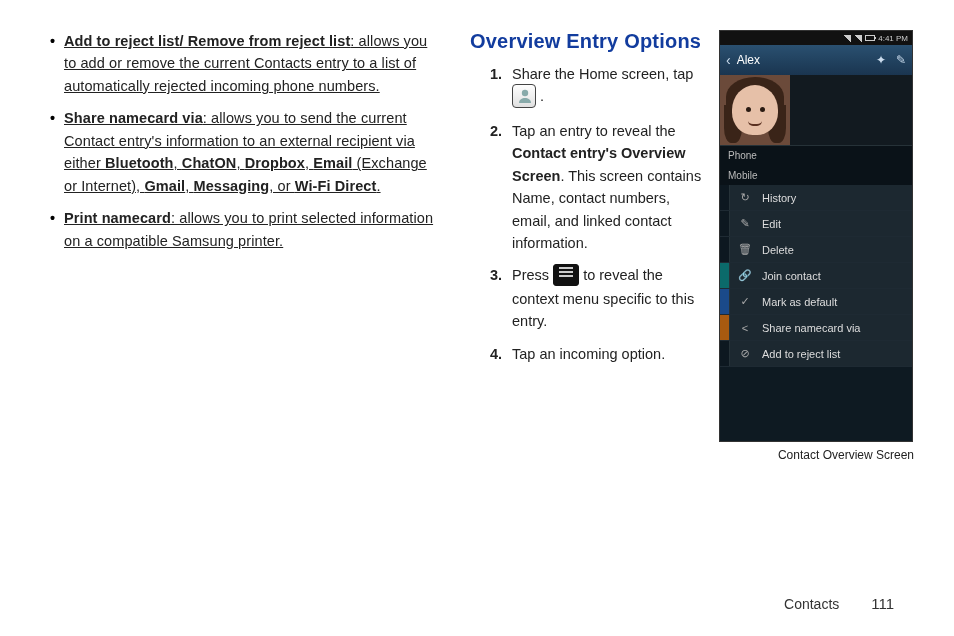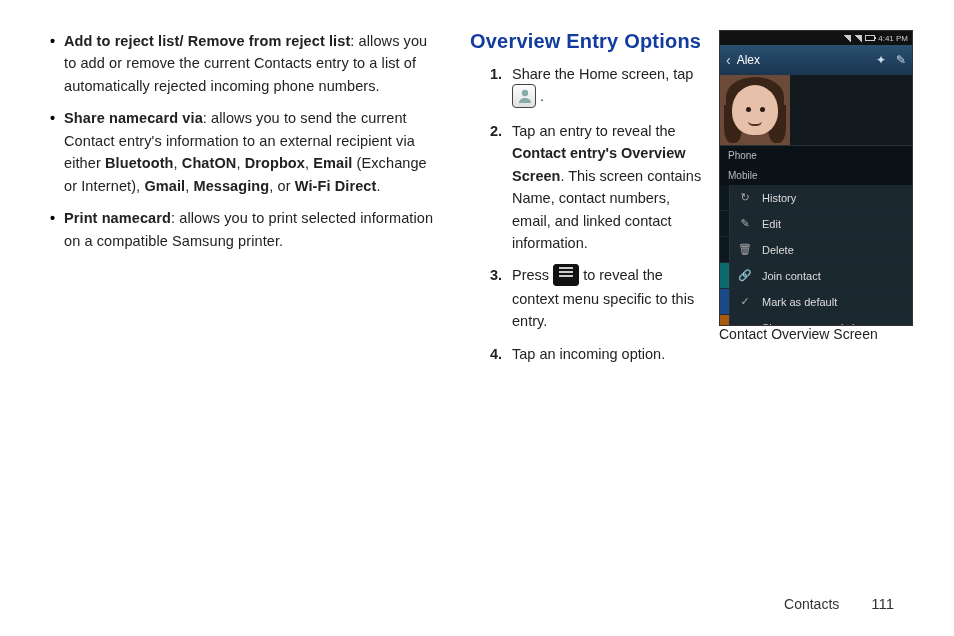--- a/index.html
+++ b/index.html
@@ -15,21 +15,21 @@
   .columns {
     display: flex;
     gap: 30px;
   }
   .left-col { width: 400px; }
   .right-col { flex: 1; display: flex; gap: 15px; }
   .right-text { flex: 1; }
   .right-image { width: 195px; }
 
   ul.bullets { list-style: none; padding-left: 10px; }
-  ul.bullets li { position: relative; padding-left: 14px; margin-bottom: 10px; font-size: 14.5px; line-height: 1.55; font-family: "Helvetica Neue", Arial, sans-serif; font-stretch: condensed; letter-spacing: 0.1px; }
+  ul.bullets li { position: relative; padding-left: 14px; margin-bottom: 10px; font-size: 14.5px; line-height: 1.55; font-family: "Helvetica Neue", Arial, sans-serif; font-stretch: condensed; letter-spacing: 0.1px; text-decoration: underline; }
   ul.bullets li::before {
     content: "•"; position: absolute; left: 0; top: 0; font-weight: bold; color: #000;
   }
   .b { font-weight: bold; }
 
   h2.section-title { color: #123c9e; font-size: 20px; font-weight: 900; margin-bottom: 10px; font-family: Arial, sans-serif; letter-spacing: 0.2px; }
 
   ol.steps { list-style: none; padding-left: 20px; }
   ol.steps li { position: relative; padding-left: 22px; margin-bottom: 10px; font-size: 14.5px; line-height: 1.55; }
   ol.steps li .num { position: absolute; left: 0; top: 0; font-weight: bold; }
@@ -41,21 +41,21 @@
   }
   .inline-icon.person svg { position: absolute; top: 3px; left: 5px; }
   .inline-icon.menu { background: #111; border-color: #111; width: 26px; height: 22px; border-radius: 3px; }
   .inline-icon.menu::before {
     content: ""; position: absolute; left: 5px; right: 5px; top: 6px; height: 2px; background: #ccc;
     box-shadow: 0 4px 0 #ccc, 0 -4px 0 #ccc;
   }
 
   
   .phone {
-    width: 194px; height: 296px; background: #0e1a22; border: 1px solid #333;
+    width: 194px; height: 412px; background: #0e1a22; border: 1px solid #333;
     position: relative; font-family: Arial, sans-serif; overflow: hidden;
   }
   .statusbar {
     height: 14px; background: #111; display: flex; justify-content: flex-end; align-items: center;
     padding: 0 4px; gap: 3px;
   }
   .statusbar span { color: #ccc; font-size: 8px; }
   .statusbar .sig { width: 8px; height: 7px; background: linear-gradient(to top right, transparent 50%, #ccc 50%); }
   .statusbar .batt { width: 10px; height: 6px; border: 1px solid #ccc; position: relative; }
   .statusbar .batt::after { content: ""; position: absolute; right: -2px; top: 1px; width: 1px; height: 2px; background: #ccc; }
@@ -89,21 +89,21 @@
     height: 26px; display: flex; align-items: center; gap: 10px; padding: 0 10px 0 18px;
     color: #ddd; font-size: 11px; border-bottom: 1px solid #1e2a33; background: #1c2830;
     position: relative;
   }
   .menu-item .mi-icon { width: 14px; text-align: center; color: #aaa; font-size: 11px; }
   .menu-item .stripe { position: absolute; left: 0; top: 0; bottom: 0; width: 10px; background: #0d1820; border-right: 1px solid #263238; }
   .menu-item .stripe.teal { background: #0b6a6a; }
   .menu-item .stripe.blue { background: #1a4a8a; }
   .menu-item .stripe.orange { background: #a85a10; }
 
-  .caption { text-align: left; font-size: 14px; }
+  .caption { text-align: right; font-size: 12px; margin-top: 6px; }
 
   .footer { position: absolute; bottom: 24px; right: 60px; font-size: 14px; color: #333; margin-top: 16px; }
   .footer .pg { margin-left: 28px; font-size: 15px; }
 </style>
 </head>
 <body>
 
 <div class="columns">
 
   <div class="left-col">

